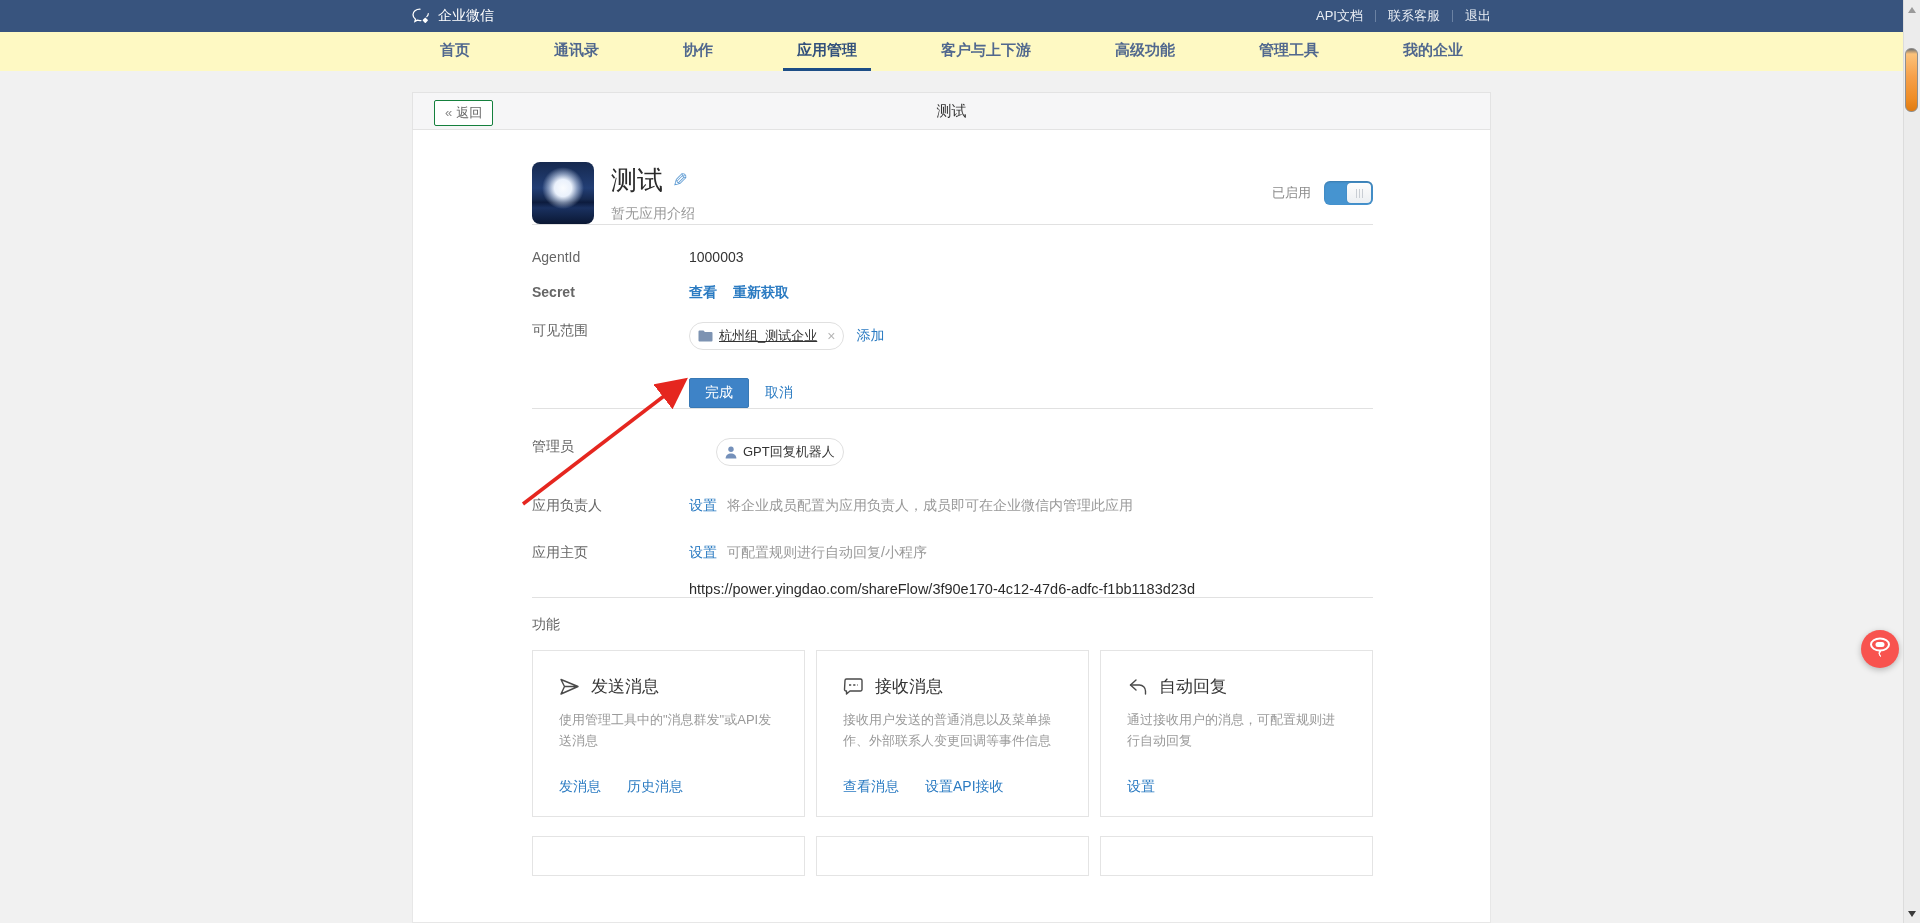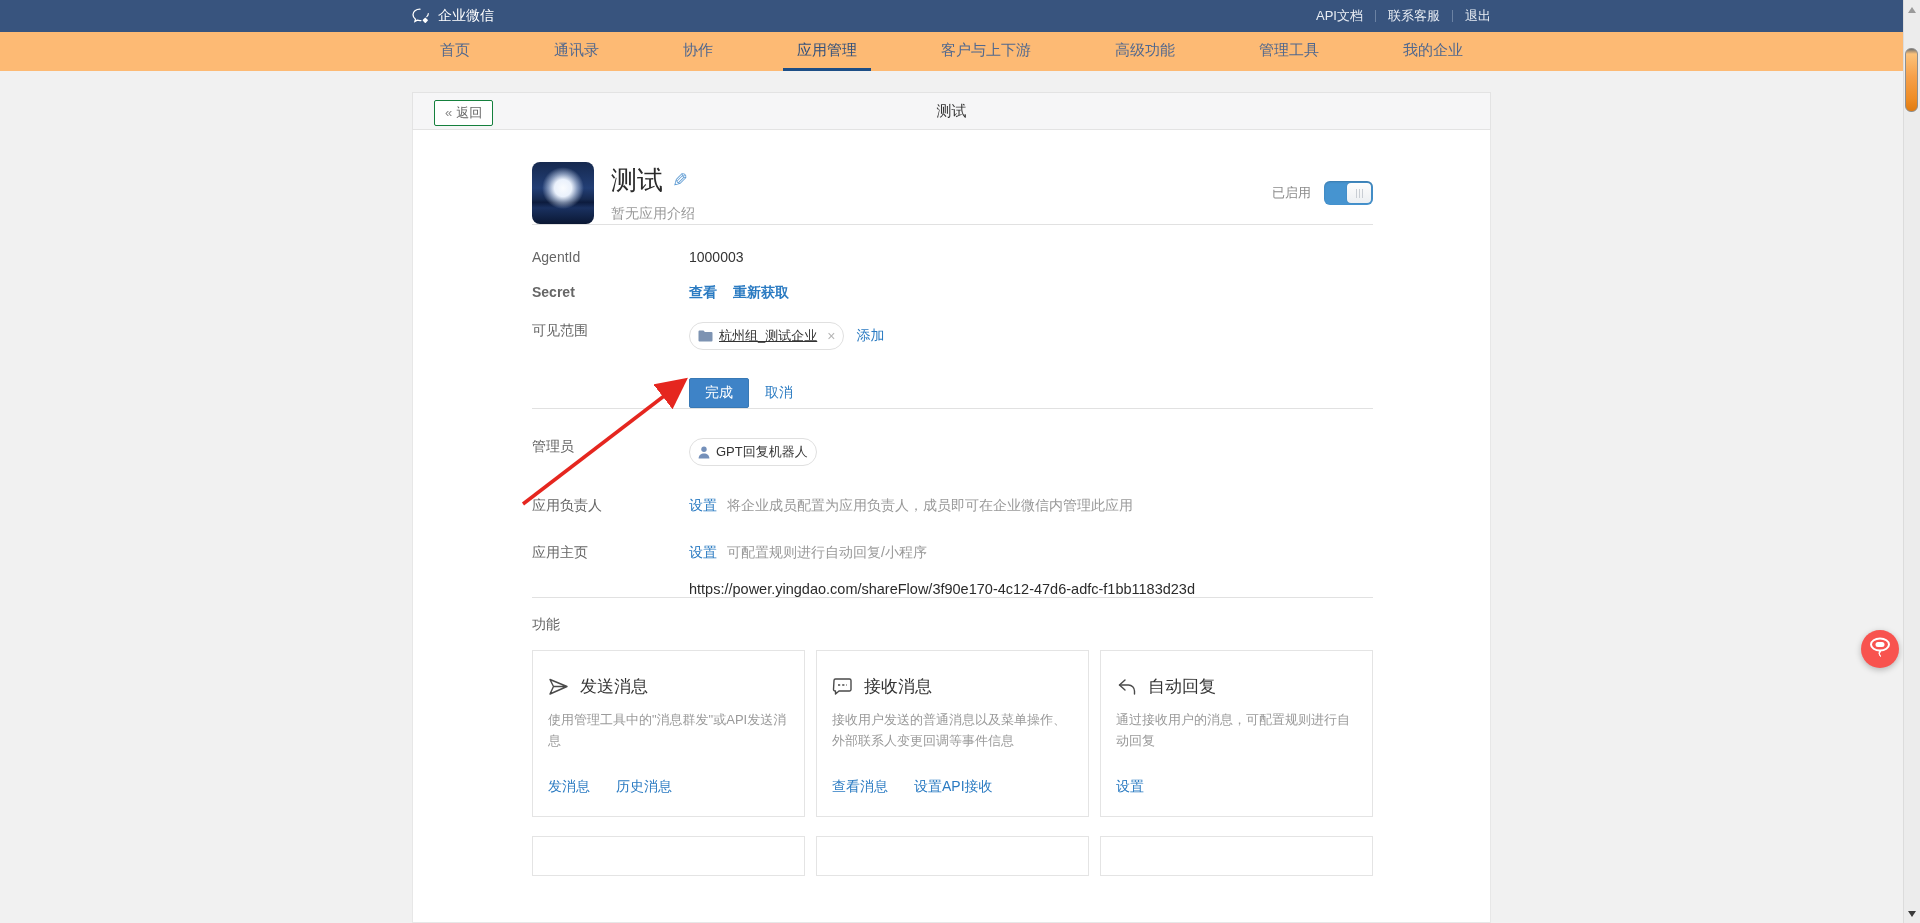--- a/index.html
+++ b/index.html
@@ -11,21 +11,21 @@
   
   .topbar { height:32px; background:#38547e; }
   .topbar-inner { height:32px; display:flex; align-items:center; justify-content:space-between; }
   .brand { display:flex; align-items:center; gap:7px; color:#fff; font-size:14px; }
   .brand svg { display:block; }
   .topbar-links { display:flex; align-items:center; font-size:13px; color:#e8edf4; }
   .topbar-links a { color:#e8edf4; text-decoration:none; cursor:pointer; }
   .tsep { width:1px; height:12px; background:#6b82a3; margin:0 12px; }
 
   
-  .navbar { height:39px; background:#fdba74; }
+  .navbar { height:39px; background:#fef9c3;font-weight:bold; }
   .nav-inner { display:flex; justify-content:space-between; padding:0 14px; }
   .nav-item { font-size:15px; color:#51688e; line-height:36px; padding:0 14px; cursor:pointer; border-bottom:3px solid transparent; text-decoration:none; }
   .nav-item.active { color:#33517c; border-bottom-color:#1d4e86; }
 
   
   .content { padding-top:21px; }
   .panel { width:1079px; }
   .panel-header { position:relative; height:38px; background:#f6f6f7; border:1px solid #e3e3e3; display:flex; align-items:center; justify-content:center; }
   .back-btn { position:absolute; left:21px; top:7px; background:#fff; border:1px solid #15803d; border-radius:2px; font-size:13px; color:#666; padding:3px 10px; cursor:pointer; font-family:inherit; }
   .back-btn .chev { color:#8a8a8a; margin-right:4px; }
@@ -54,21 +54,21 @@
   .hr1 { margin-top:31px; }
 
   
   .row { display:flex; padding:0 117px 0 119px; }
   .row-label { width:141px; flex:none; font-size:14px; color:#666; }
   .row-value { display:flex; align-items:center; font-size:14px; color:#333;margin-left:16px; }
   .r-agentid { margin-top:24px; }
   .r-secret { margin-top:19px;font-weight:bold; }
   .r-scope { margin-top:20px; }
   .r-buttons { margin-top:28px; }
-  .r-admin { margin-top:29px; }
+  .r-admin { margin-top:29px;gap:27px; }
   .r-owner { margin-top:31px; }
   .r-home { margin-top:29px; }
   .r-url { margin-top:19px; }
   .hr2 { margin-top:31px; }
   .hr3 { margin-top:27px; }
 
   a.blue { color:#2b7bc2; text-decoration:none; cursor:pointer; }
   .gap16 { margin-left:16px; }
   .gap12 { margin-left:12px; }
 
@@ -77,21 +77,21 @@
   .tag .close { color:#b5b5b5; font-size:14px; margin-left:4px; cursor:pointer; line-height:1; }
   .folder-glyph svg, .person-glyph svg { display:block; }
 
   .btn-primary { background:#3e83c7; border:1px solid #3879b5; color:#fff; font-size:14px; border-radius:2px; padding:5px 15px; cursor:pointer; font-family:inherit; }
   .desc-text { color:#999; margin-left:10px; }
   .url-text { font-size:14.5px; color:#2b2b2b; }
 
   
   .func-label { padding:0 119px; margin-top:18px; font-size:14px; color:#666; }
   .cards { display:flex; gap:11px; margin:16px 117px 0 119px; }
-  .card { flex:1; height:167px; background:#fff; border:1px solid #e4e4e4; padding:24px 15px 20px; display:flex; flex-direction:column; }
+  .card { flex:1; height:167px; background:#fff; border:1px solid #e4e4e4; padding:24px 26px 20px; display:flex; flex-direction:column; }
   .card-title-row { display:flex; align-items:center; gap:11px; }
   .card-title { font-size:17px; color:#333; }
   .card-icon svg { display:block; }
   .card-desc { margin-top:11px; font-size:13px; color:#9a9a9a; line-height:1.65; }
   .card-links { margin-top:auto; display:flex; gap:26px; font-size:14px; }
   .cards.stubs { margin-top:19px; }
   .card-stub { flex:1; height:40px; background:#fff; border:1px solid #e4e4e4; }
 
   
   .arrow-overlay { position:absolute; left:0; top:0; width:1920px; height:923px; pointer-events:none; z-index:50; }

